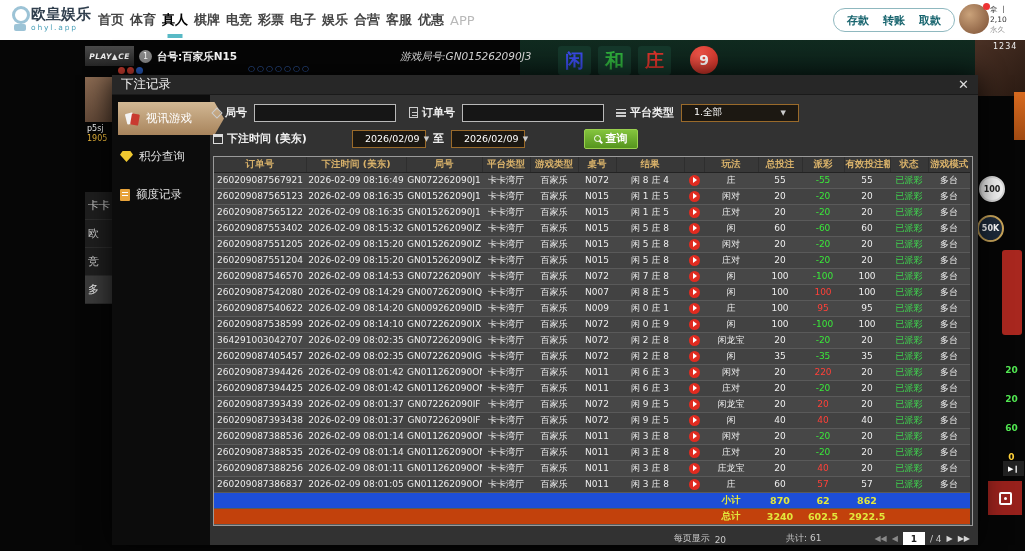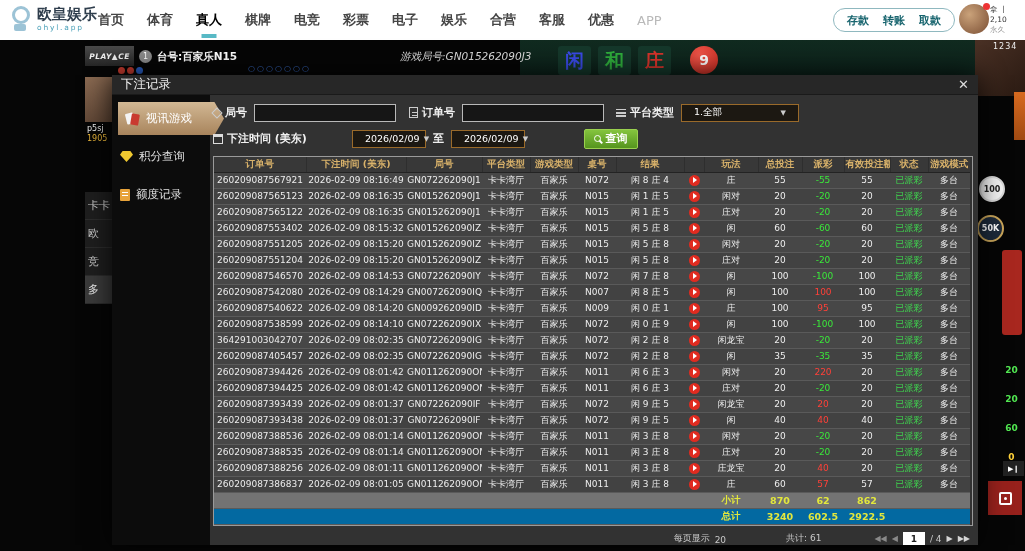--- a/index.html
+++ b/index.html
@@ -1,27 +1,27 @@
 <!DOCTYPE html>
 <html><head>
 <meta charset="utf-8">
 <style>
   html,body{margin:0;padding:0;background:#000;}
   *{box-sizing:border-box;font-family:"DejaVu Sans","Liberation Sans",sans-serif;}
   #stage{position:relative;width:1025px;height:551px;background:#060606;overflow:hidden;}
 
   
   .navbar{position:absolute;left:0;top:0;width:1025px;height:40px;background:#fff;z-index:5;}
-  .logo{position:absolute;left:10px;top:5px;display:flex;gap:7px;align-items:center;}
+  .logo{position:absolute;left:10px;top:5px;display:flex;gap:1px;align-items:center;}
   .logo-icon{width:20px;height:28px;position:relative;}
   .logo-icon::before{content:"";position:absolute;left:2px;top:1px;width:12px;height:12px;border:3px solid #9cc3d6;border-radius:50%;}
   .logo-icon::after{content:"";position:absolute;left:4px;bottom:2px;width:12px;height:7px;background:#9cc3d6;border-radius:2px;}
   .logo-title{font-size:15px;font-weight:bold;color:#2f3e4d;line-height:1.1;}
   .logo-sub{font-size:7.5px;color:#4aa0b8;letter-spacing:1.8px;}
-  .nav{position:absolute;left:95px;top:0;height:40px;display:flex;gap:17px;align-items:center;}
+  .nav{position:absolute;left:95px;top:0;height:40px;display:flex;align-items:center;}
   .nav-item{position:relative;font-size:13px;font-weight:bold;color:#454545;cursor:pointer;padding:0 3px;white-space:nowrap;}
   .nav-item.active{color:#000;}
   .nav-item.muted{color:#b9b9b9;font-weight:normal;}
   .nav-marker{position:absolute;left:50%;transform:translateX(-50%);bottom:-9px;width:15px;height:4px;background:#58b9c5;}
   .wallet{position:absolute;right:70px;top:8px;height:24px;border:1px solid #8fb8bf;border-radius:13px;display:flex;gap:14px;align-items:center;padding:0 13px;}
   .wallet-btn{font-size:11px;font-weight:bold;color:#17646e;cursor:pointer;white-space:nowrap;}
   .avatar{position:absolute;right:36px;top:4px;width:30px;height:30px;border-radius:50%;background:radial-gradient(circle at 35% 35%,#caa27a,#7a4e33);}
   .avatar-dot{position:absolute;right:35px;top:3px;width:7px;height:7px;border-radius:50%;background:#e33;}
   .user-info{position:absolute;right:1px;top:5px;width:34px;font-size:7.5px;color:#333;line-height:1.35;overflow:hidden;white-space:nowrap;}
   .user-info .l3{color:#999;}
@@ -98,22 +98,22 @@
   thead th{height:15px;background:#383838;color:#d9b26a;font-size:9.5px;font-weight:bold;border-right:1px solid #2e2e2e;border-bottom:1px solid #232323;overflow:hidden;white-space:nowrap;}
   thead th:last-child{border-right:none;}
   tbody td{height:15px;text-align:center;color:#ededed;font-size:9px;border-bottom:1px solid #5a5a5a;overflow:hidden;white-space:nowrap;}
   tbody.rows tr:nth-child(odd){background:#474747;}
   tbody.rows tr:nth-child(even){background:#424242;}
   td.green,.green{color:#3ae83a;}
   td.red,.red{color:#ff4038;}
   td.status{color:#3fd94f;}
   .play{width:11px;height:11px;border-radius:50%;background:#e02b20;margin:0 auto;display:flex;align-items:center;justify-content:center;cursor:pointer;}
   .play::after{content:"";border-left:4px solid #fff;border-top:3px solid transparent;border-bottom:3px solid transparent;margin-left:1px;}
-  tbody.sums tr{background:#737373;}
-  tbody.sums tr.total{background:#0369a1;}
+  tbody.sums tr{background:#1d4ed8;}
+  tbody.sums tr.total{background:#c2410c;}
   tbody.sums td{color:#e3e83c;font-weight:bold;font-size:9.5px;border-top:1px solid #6e6e6e;border-bottom:1px solid #5a5a5a;}
 
   .pagebar{height:20px;display:flex;align-items:flex-end;justify-content:flex-end;color:#c9c9c9;font-size:9px;gap:5px;padding-right:3px;}
   .pg-total{margin-left:55px;}
   .pg-arrows{margin-left:48px;display:flex;align-items:center;gap:5px;}
   .pg-btn{color:#8a8a8a;font-size:8px;cursor:pointer;}
   .pg-btn.on{color:#d5d5d5;}
   .pg-box{width:22px;height:13px;background:#fff;color:#222;font-size:9px;font-weight:bold;display:flex;align-items:center;justify-content:center;cursor:text;}
 </style>
 </head>

